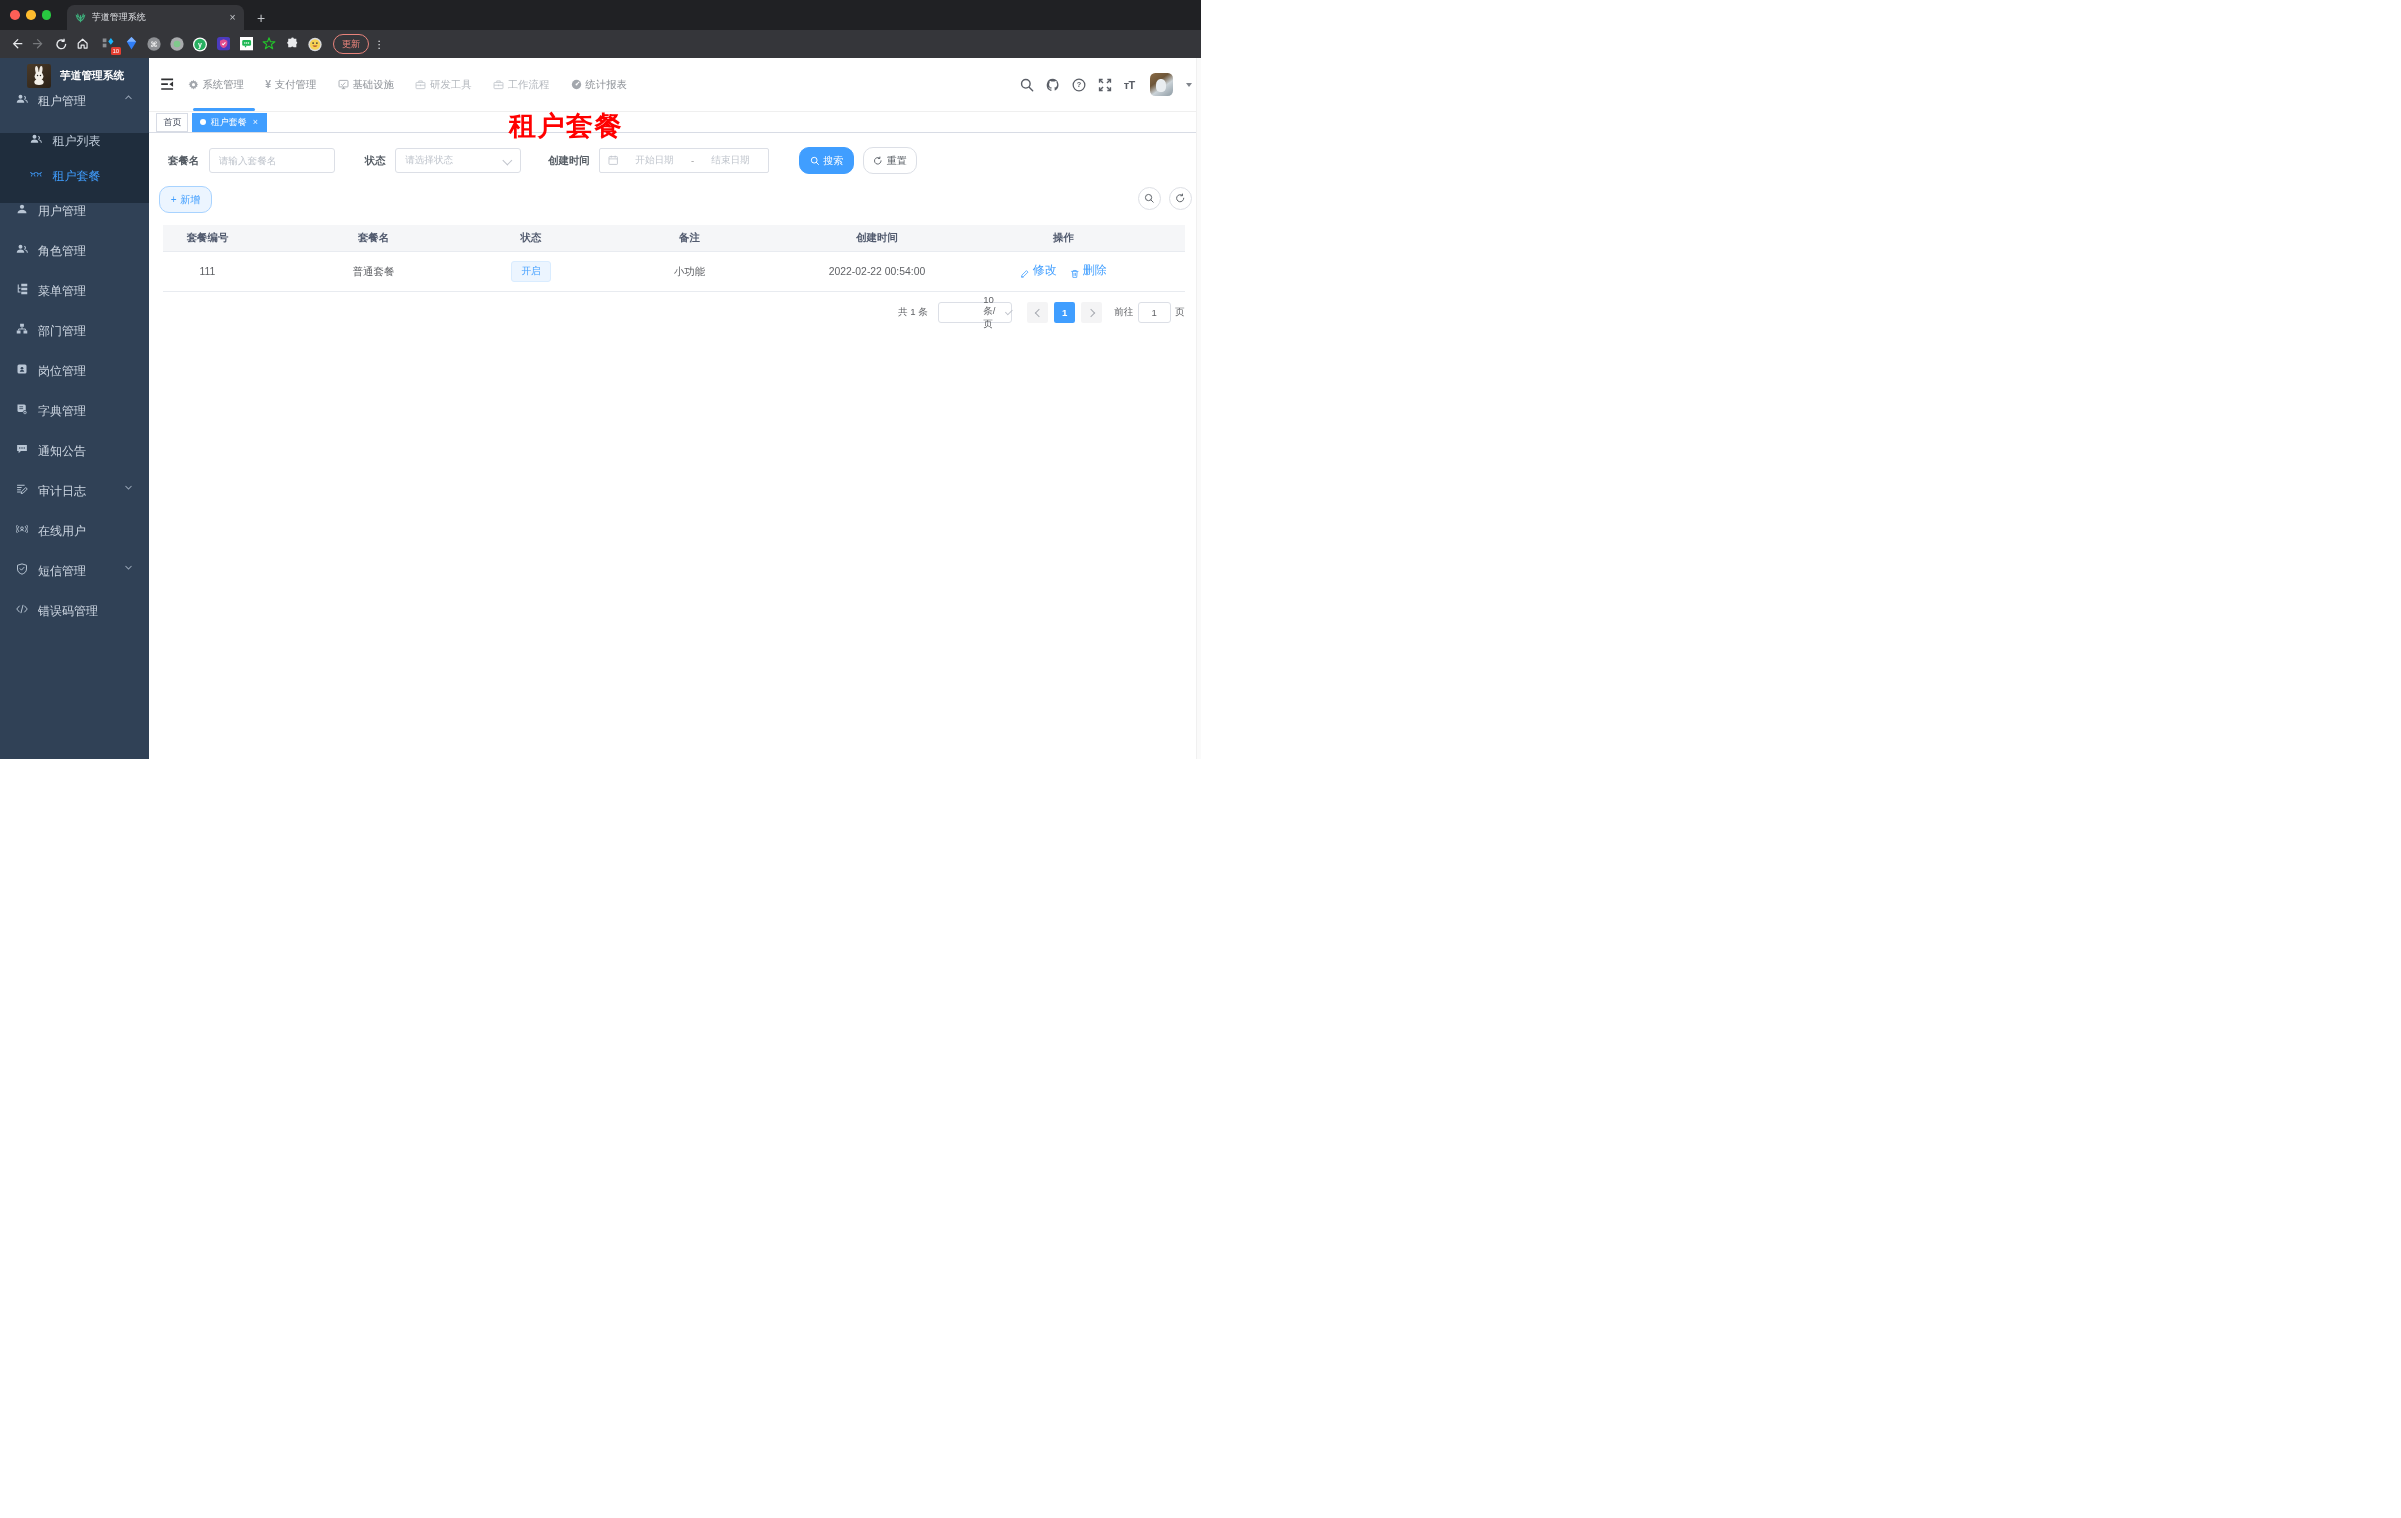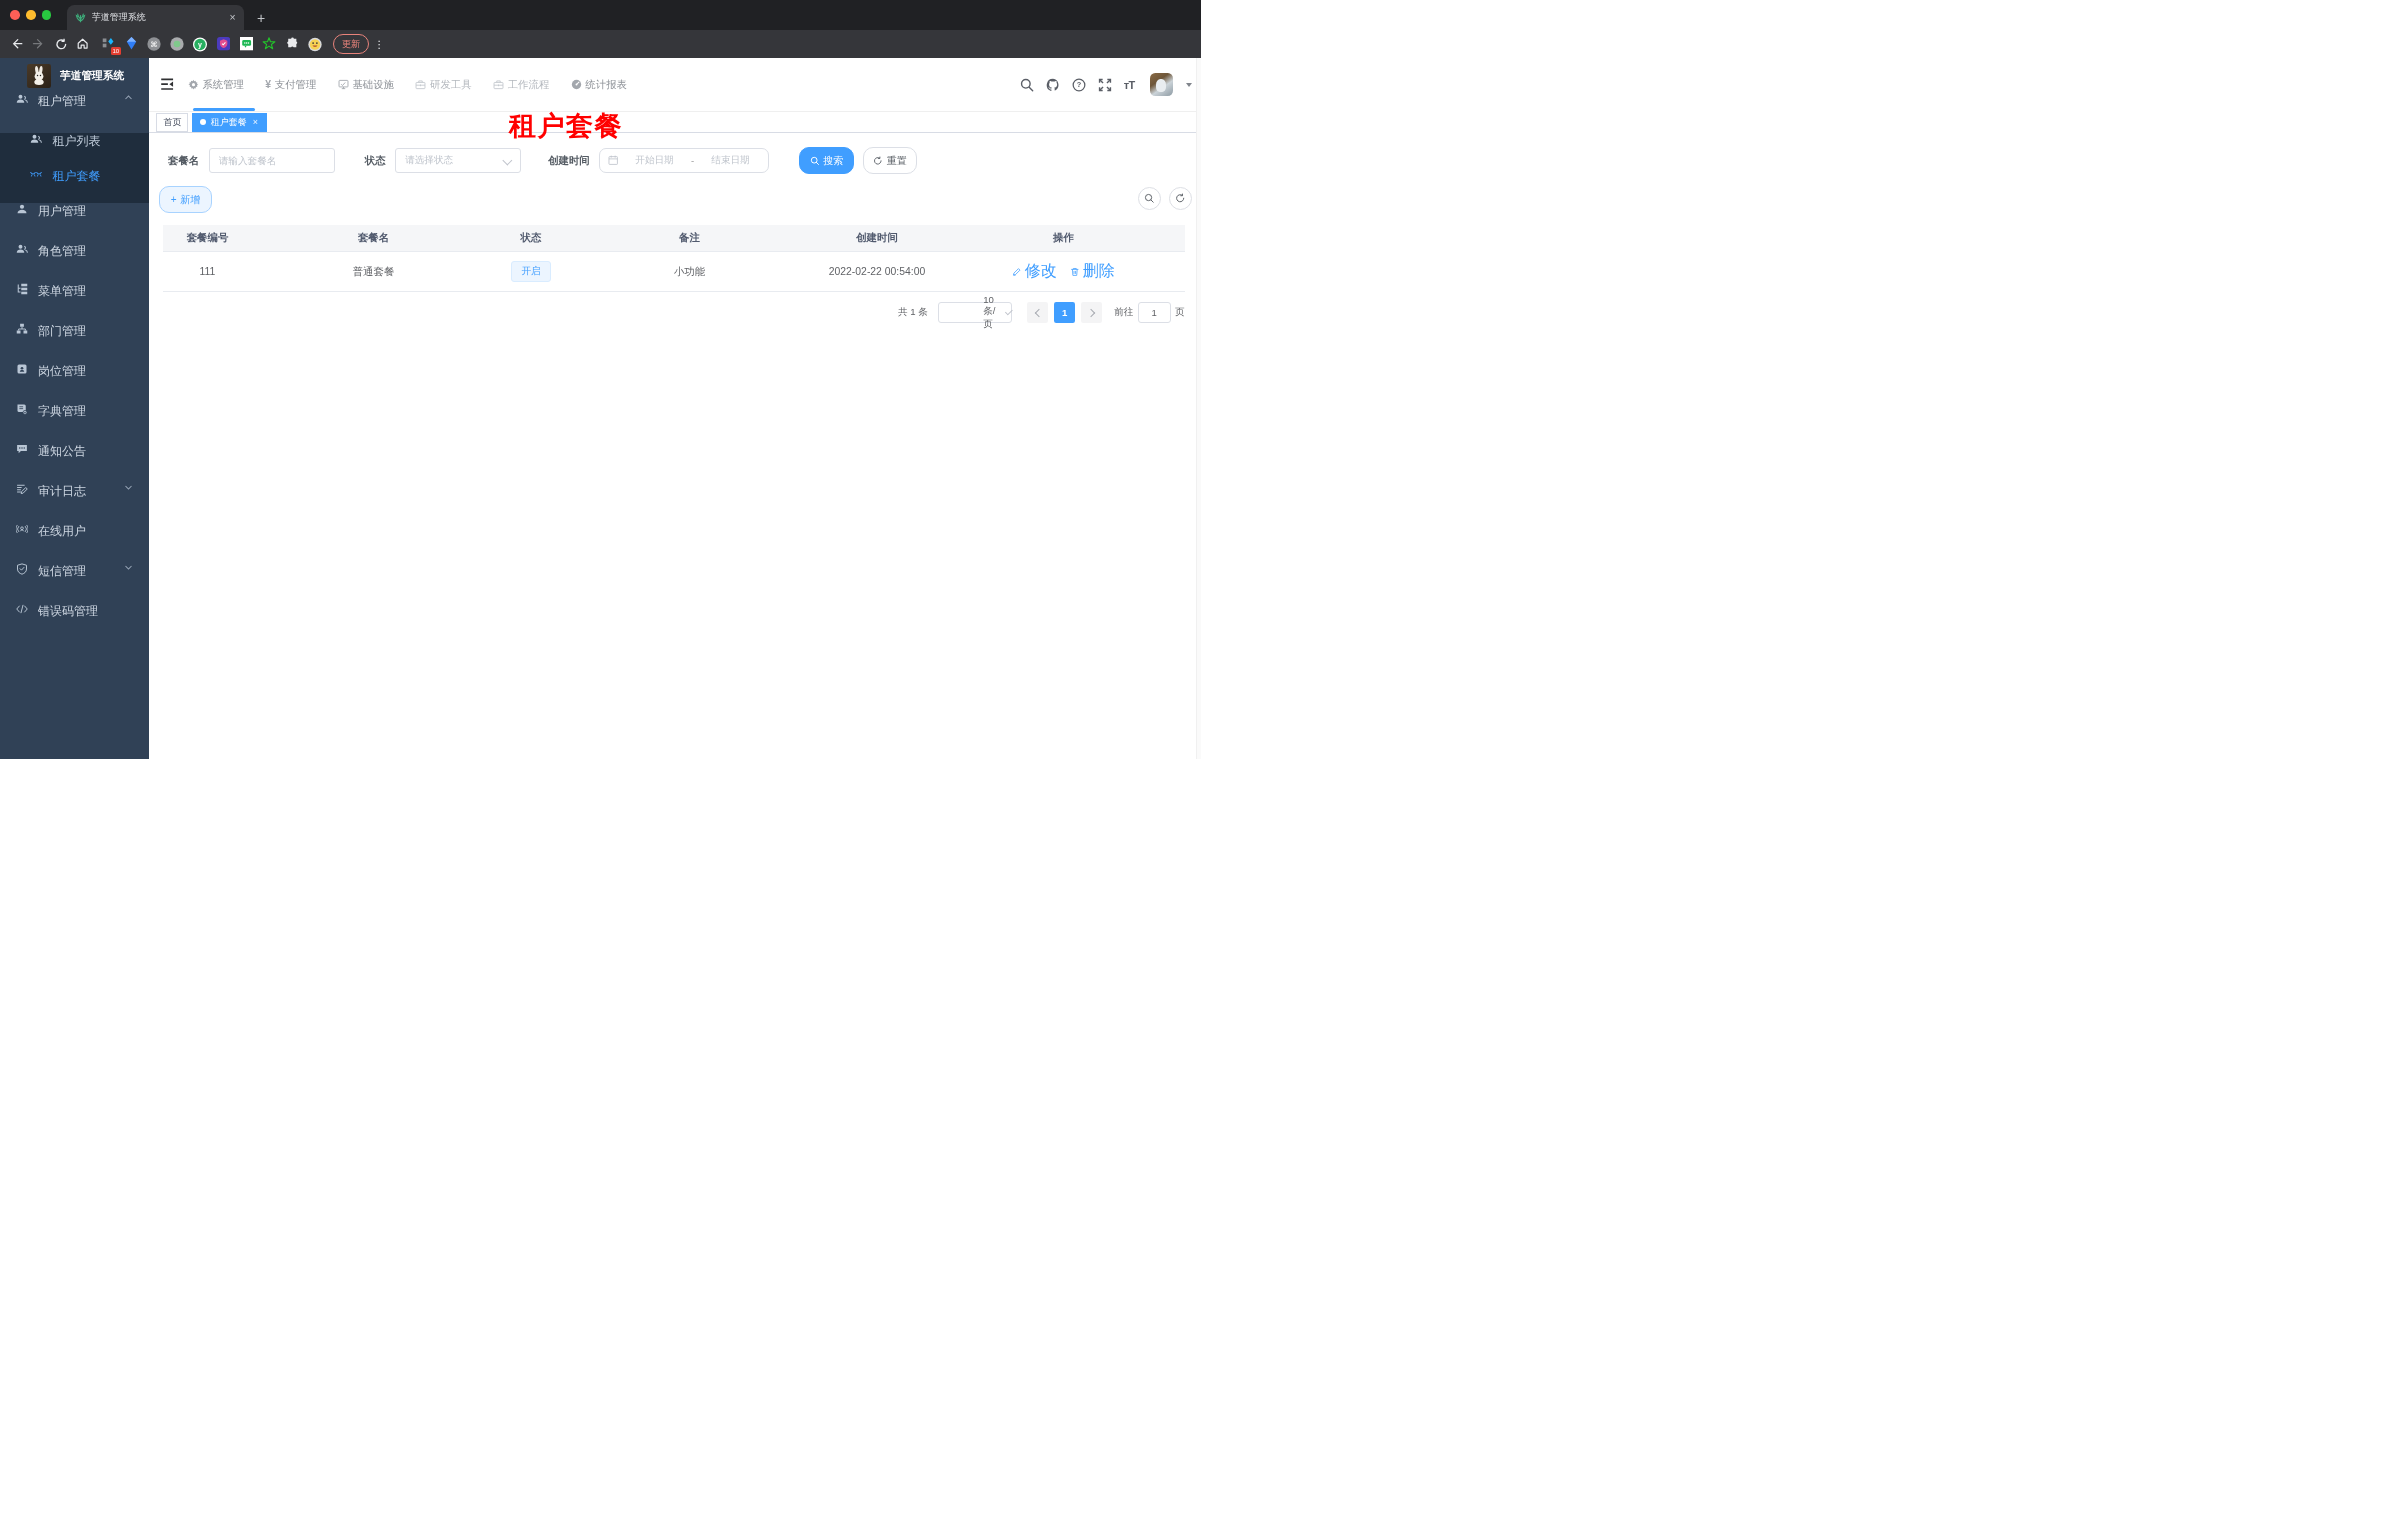--- a/index.html
+++ b/index.html
@@ -93,21 +93,21 @@
   .filter-row { position:absolute; left:19px; top:14px; display:flex; align-items:center; }
   .f-label { font-size:10.4px; font-weight:600; color:#545b63; margin-right:9.6px; white-space:nowrap; }
   .f-input { width:126px; height:24.4px; border:0.7px solid #dcdfe6; border-radius:3px; padding:0 9px;
     font-size:9.6px; color:#606266; outline:none; font-family:inherit; }
   .f-input::placeholder { color:#bfc4cc; }
   .f-select { width:126px; height:24.4px; border:0.7px solid #dcdfe6; border-radius:3px;
     display:flex; align-items:center; padding:0 9px; color:#bfc4cc; font-size:9.6px; position:relative; }
   .chev { width:6.7px; height:6.7px; border-right:1px solid #c0c4cc; border-bottom:1px solid #c0c4cc;
     transform:rotate(45deg); margin-top:-3px; }
   .f-select .chev { position:absolute; right:9px; top:10.4px; }
-  .daterange { width:170px; height:24.4px; border:0.7px solid #dcdfe6; border-radius:7px;
+  .daterange { width:170px; height:24.4px; border:0.7px solid #dcdfe6; border-radius:2px;
     display:flex; align-items:center; padding:0 7.4px; gap:6px; color:#bfc4cc; font-size:9.6px; }
   .daterange .dr-txt { flex:1; text-align:center; white-space:nowrap; }
   .daterange .sep { color:#999; flex:none; }
   .btn { height:27px; border-radius:10px; display:flex; align-items:center; justify-content:center;
     font-size:10px; gap:3.7px; cursor:pointer; white-space:nowrap;text-align:center; }
   .btn-primary { background:#409eff; color:#fff; border:0.7px solid #409eff; padding:0 9.6px; }
   .btn-plain { background:#fff; color:#5a6066; border:0.7px solid #dcdfe6; padding:0 9px; }
   .btn-add { position:absolute; left:10.4px; top:53px; background:#ecf5ff; color:#409eff;
     border:0.7px solid #a8d3ff; padding:0 10.4px; }
   .mini-circle { position:absolute; width:23px; height:23px; border:0.7px solid #dddfe5; border-radius:50%;
@@ -118,21 +118,21 @@
   .tr { display:flex; align-items:center; }
   .thead { background:#f5f6f8; height:27px; color:#515a6e; font-weight:700; }
   .tbody-row { height:40px; color:#606266; border-bottom:0.7px solid #e8ebf0; }
   .thead { border-bottom:0.7px solid #e8ebf0; }
   .td { text-align:center; }
   .c0{width:89px}.c1{width:243px}.c2{width:72px}.c3{width:245px}.c4{width:130px}.c5{width:243px}
   .status-tag { display:inline-flex; align-items:center; justify-content:center; height:21.4px;
     padding:0 9px; background:#ecf5ff; border:0.7px solid #d9ecff; border-radius:3px;
     color:#409eff; font-size:9.6px; }
   .ops { display:inline-flex; gap:13.3px; justify-content:center; }
-  .op-link { color:#409eff; font-size:16px; display:inline-flex; align-items:center; gap:3px; cursor:pointer; }
+  .op-link { color:#409eff; font-size:12px; display:inline-flex; align-items:flex-end; gap:3px; cursor:pointer; }
   .op-link svg { width:9.6px; height:9.6px; }
 
   
   .pager { position:absolute; top:169px; right:16.3px; display:flex; align-items:center;
     color:#606266; font-size:9.6px; }
   .pg-total { margin-right:10.4px; }
   .pg-size { width:74px; height:21.4px; border:0.7px solid #dcdfe6; border-radius:3px; display:flex;
     align-items:center; justify-content:center; gap:7.4px; margin-right:15px; color:#606266;padding-left:44px; }
   .pg-btn { width:21px; height:21.4px; background:#f4f4f5; border-radius:2.2px; display:flex;
     align-items:center; justify-content:center; margin-right:6px; }

